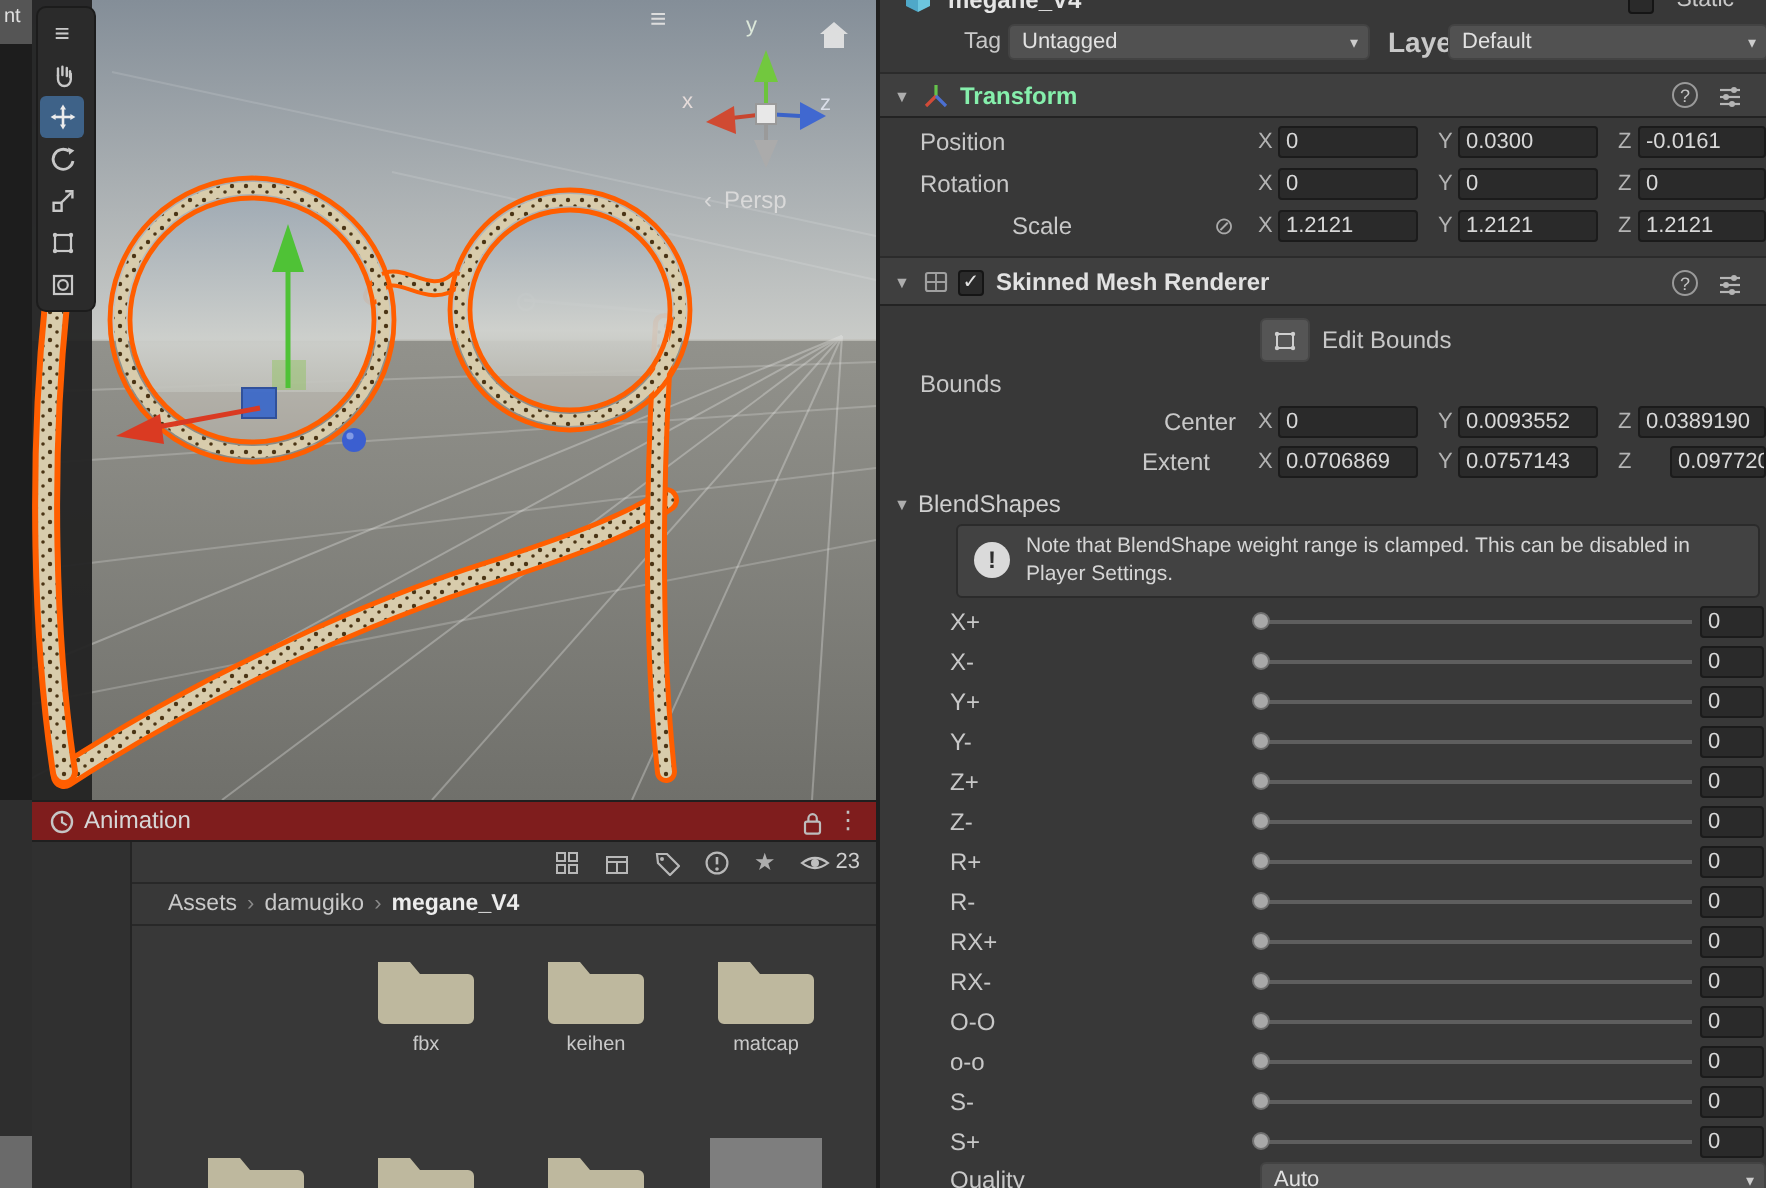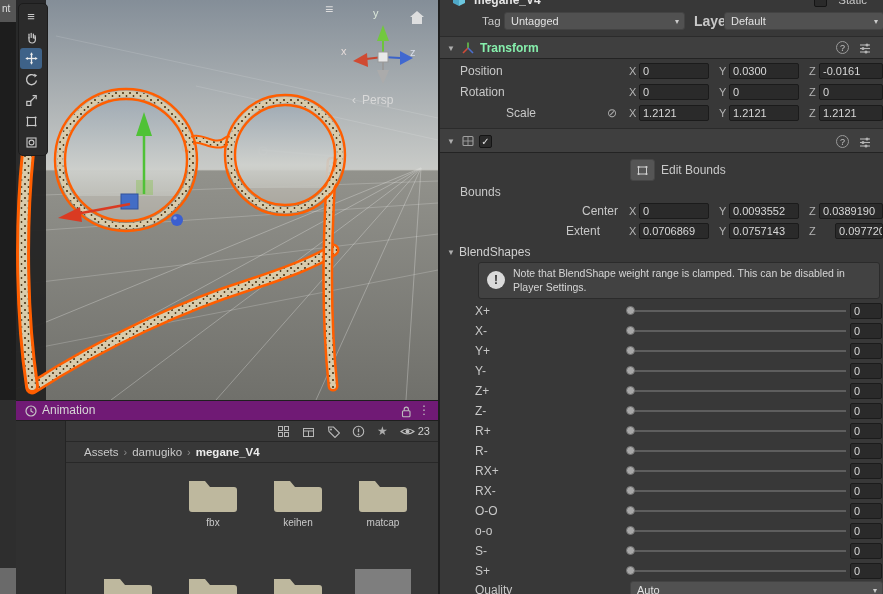--- a/index.html
+++ b/index.html
@@ -220,21 +220,21 @@
       </div>
       <div class="toolcell">
         <svg width="13" height="13">
             <rect x="2" y="2" width="9" height="9" fill="none" stroke="#C8C8C8" stroke-width="1.1"></rect>
           <circle cx="6.5" cy="6.5" r="2.4" fill="none" stroke="#C8C8C8" stroke-width="1.1"></circle>
           </svg>
       </div>
     </div>
   </div>
 
-  <div class="abs" style="left:16px;top:400px;width:422px;height:21px;background:#701a75;border-top:1px solid #1F1F1F;border-bottom:1px solid #1F1F1F;box-sizing:border-box;">
+  <div class="abs" style="left:16px;top:400px;width:422px;height:21px;background:#7f1d1d;border-top:1px solid #1F1F1F;border-bottom:1px solid #1F1F1F;box-sizing:border-box;">
     <svg class="abs" style="left:9px;top:4px;" width="12" height="12">
       <circle cx="6" cy="6" r="5" fill="none" stroke="#C6C6C6" stroke-width="1.2"></circle>
       <path d="M6 3.2 V6.2 L8.4 7.6" fill="none" stroke="#C6C6C6" stroke-width="1.1"></path>
       </svg>
     <span class="abs" style="left:26px;top:0;line-height:19px;font-size:12px;color:#D6D6D6;">Animation</span>
     <svg class="abs" style="right:26px;top:4px;" width="12" height="13">
       <rect x="2.5" y="5.8" width="7.5" height="6" rx="1" fill="none" stroke="#BDBDBD" stroke-width="1.1"></rect>
       <path d="M4.2 5.8 V4.2 a2.1 2.1 0 0 1 4.2 0 V5.8" fill="none" stroke="#BDBDBD" stroke-width="1.1"></path>
       </svg>
     <span class="abs" style="right:8px;top:0;line-height:19px;font-size:12px;color:#C0C0C0;">⋮</span>
@@ -408,20 +408,21 @@
 
     <div class="abs hdr" style="left:0;top:128px;width:443px;height:25px;">
       <span class="foldout abs" style="left:7px;top:8px;">▼</span>
       <svg class="abs" style="left:21px;top:5px;" width="14" height="14">
         <rect x="2" y="2.5" width="10" height="9" rx="1" fill="none" stroke="#A0A0A0" stroke-width="1.1"></rect>
         <path d="M2 7 h10 M7 2.5 v9" stroke="#A0A0A0" stroke-width="0.9" fill="none"></path>
         </svg>
       <div class="checkbox abs" style="left:39px;top:6px;">
         <span>✓</span>
       </div>
+      <span class="abs bold" style="left:58px;top:0;line-height:24px;font-size:12px;color:#E2E2E2;">Skinned Mesh Renderer</span>
       <div class="helpicon abs" style="right:34px;top:6px;">?</div>
       <svg class="abs" style="right:12px;top:7px;" width="12" height="13">
         <g stroke="#B5B5B5" stroke-width="1.1">
             <line x1="1" y1="3" x2="11" y2="3"></line>
             <line x1="1" y1="6.5" x2="11" y2="6.5"></line>
             <line x1="1" y1="10" x2="11" y2="10"></line>
           </g>
         <g fill="#B5B5B5">
             <circle cx="8" cy="3" r="1.5"></circle>
             <circle cx="4" cy="6.5" r="1.5"></circle>
@@ -451,21 +452,21 @@
       <span class="rowlabel abs" style="left:118px;width:60px;text-align:right;line-height:20px;">Center</span>
       <span class="axlabel abs" style="left:189px;line-height:20px;">X</span>
       <div class="field abs" style="left:199px;top:2px;width:70px;">0</div>
       <span class="axlabel abs" style="left:279px;line-height:20px;">Y</span>
       <div class="field abs" style="left:289px;top:2px;width:70px;">0.0093552</div>
       <span class="axlabel abs" style="left:369px;line-height:20px;">Z</span>
       <div class="field abs" style="left:379px;top:2px;width:64px;">0.0389190</div>
     </div>
 
     <div class="abs" style="left:0;top:221px;width:443px;height:20px;">
-      <span class="rowlabel abs" style="left:100px;width:60px;text-align:right;line-height:20px;">Extent</span>
+      <span class="rowlabel abs" style="left:118px;width:60px;text-align:center;line-height:20px;">Extent</span>
       <span class="axlabel abs" style="left:189px;line-height:20px;">X</span>
       <div class="field abs" style="left:199px;top:2px;width:70px;">0.0706869</div>
       <span class="axlabel abs" style="left:279px;line-height:20px;">Y</span>
       <div class="field abs" style="left:289px;top:2px;width:70px;">0.0757143</div>
       <span class="axlabel abs" style="left:369px;line-height:20px;">Z</span>
       <div class="field abs" style="left:395px;top:2px;width:48px;">0.0977207</div>
     </div>
 
     <div class="abs" style="left:0;top:243px;width:443px;height:18px;">
       <span class="foldout abs" style="left:7px;top:5px;">▼</span>

